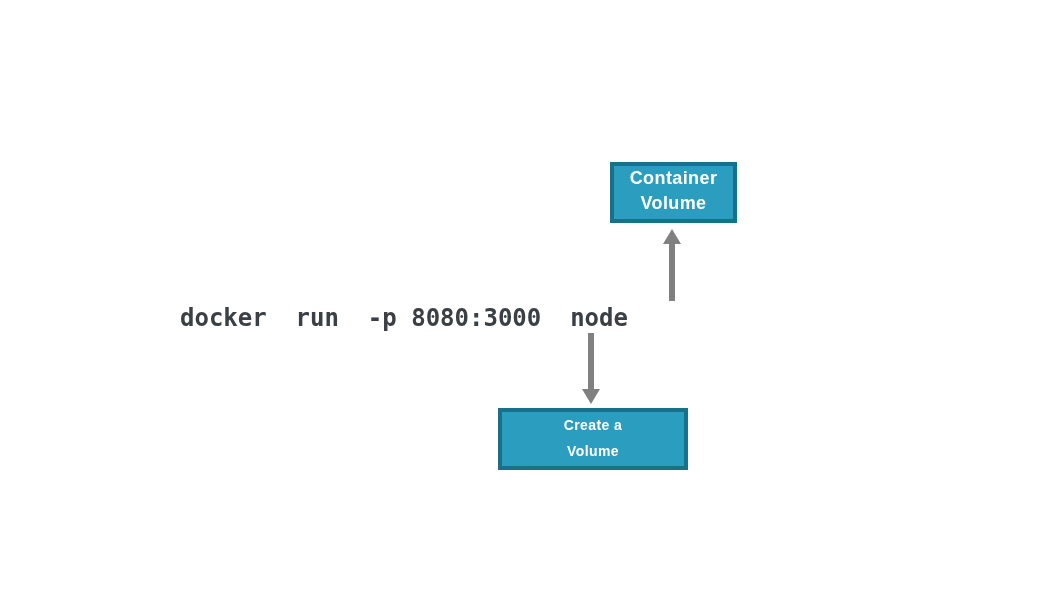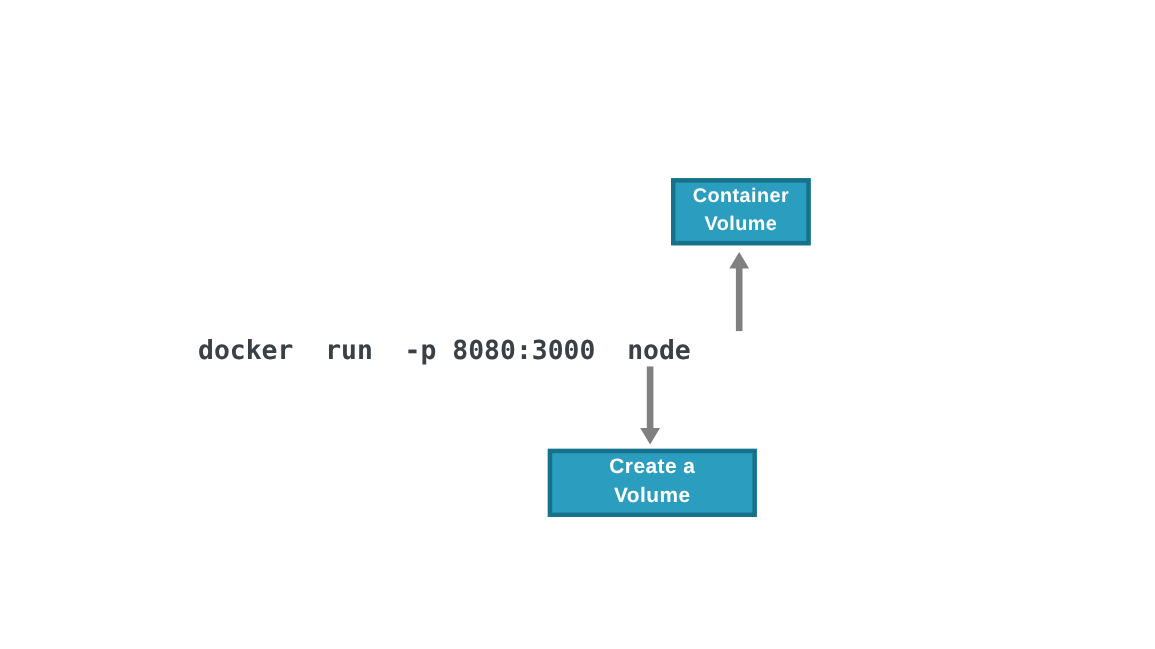--- a/index.html
+++ b/index.html
@@ -47,21 +47,21 @@
     letter-spacing: 0.4px;
   }
   .box-container-volume {
     left: 610px; top: 162px;
     width: 127px; height: 61px;
     font-size: 18px; line-height: 25px;
   }
   .box-create-volume {
     left: 498px; top: 408px;
     width: 190px; height: 62px;
-    font-size: 19px; line-height: 26px;
+    font-size: 14px; line-height: 26px;
   }
   .arrow { position: absolute; color: var(--arrow); }
   .arrow-up   { left: 660px; top: 228px; }
   .arrow-down { left: 579px; top: 333px; }
 </style>
 </head>
 <body>
 
 <div class="stage">
 

